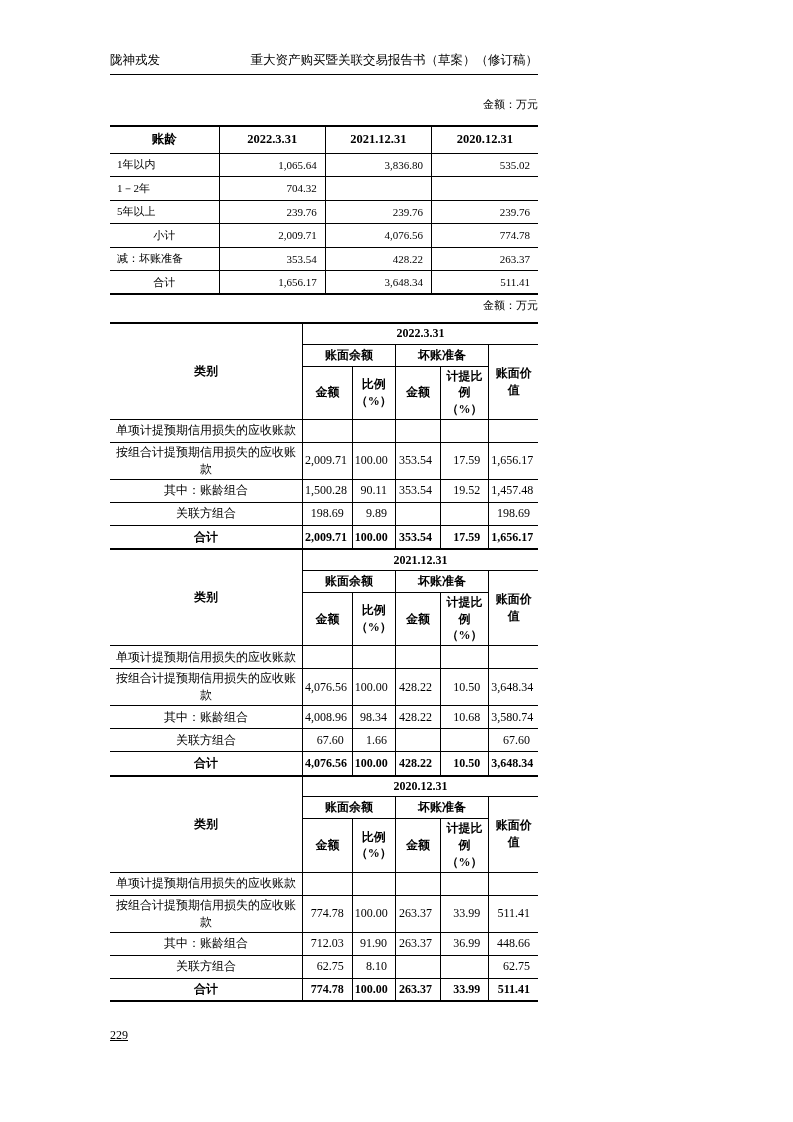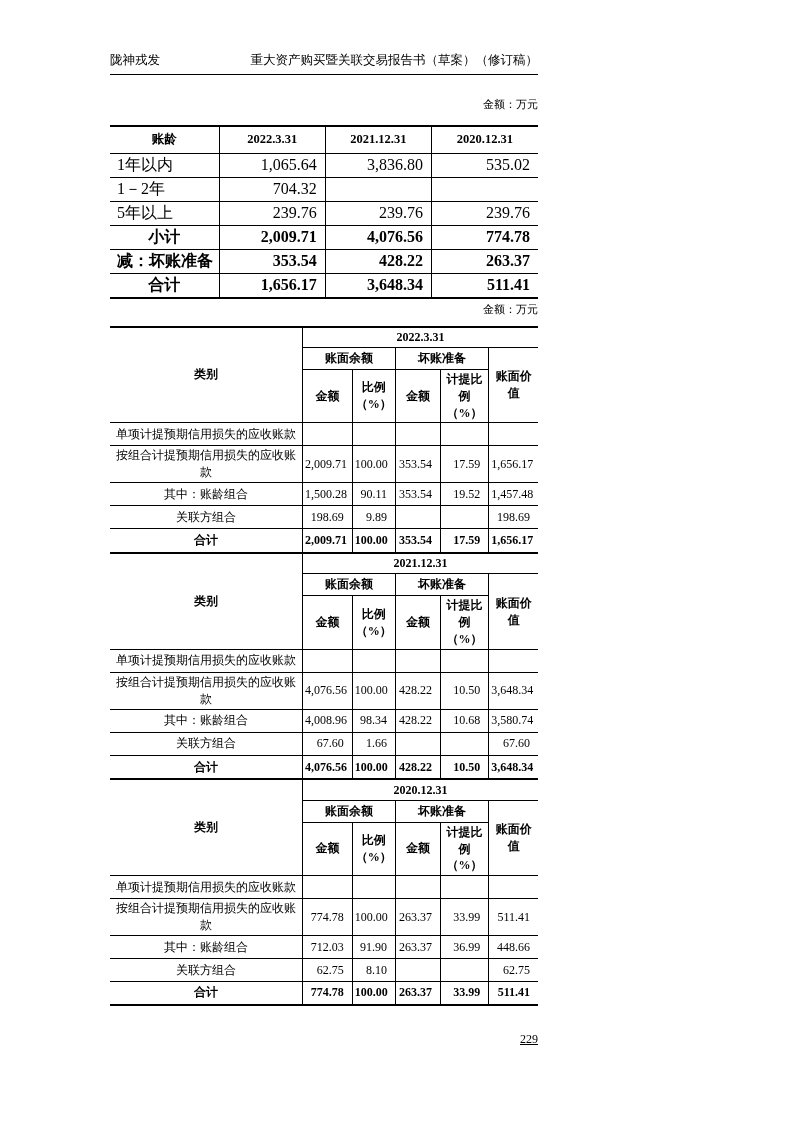--- a/index.html
+++ b/index.html
@@ -23,22 +23,22 @@
   .u2 { margin-top:3px; margin-bottom:9px; }
 
   
   table { border-collapse:collapse; table-layout:fixed; width:100%; }
   td, th { border:1px solid #000; font-size:12px; overflow:hidden; vertical-align:middle; padding:1px 2px; }
   tr > *:first-child { border-left:none; }
   tr > *:last-child  { border-right:none; }
 
   .t1 { border-top:2.5px solid #000; border-bottom:2.5px solid #000; }
   .t1 th { height:27px; font-size:12.5px; text-align:center; font-weight:bold;margin-top:31px; }
-  .t1 td { height:23.5px; font-size:16px; }
-  .t1 tr.b td { font-weight:bold; }
+  .t1 td { height:23.5px; font-size:11px; }
+  .t1 tr.b td { font-weight:normal; }
 
   .t2 { border-top:2.5px solid #000; }
   .t2 tr:last-child td { border-bottom:none; }
   .t2.last { border-bottom:2.5px solid #000; }
   .t2 .hy td { height:21px; font-weight:bold; text-align:center; }
   .t2 .hg td { height:22px; font-weight:bold; text-align:center; }
   .t2 .hs td { height:40px; font-weight:bold; text-align:center; }
   .t2 .dr td { height:23px; }
   .t2 td.cat { font-weight:bold; text-align:center; }
   .t2 .lbl { text-align:center; }
@@ -46,21 +46,21 @@
   .wrap { white-space:pre-line; line-height:1.4; }
 
   .num { text-align:right; padding-right:8px; }
   .ll  { text-align:left; padding-left:7px; }
   .lc  { text-align:center; }
 
   .para {
     font-size:14.5px; line-height:37px; margin-top:16px;
     text-indent:36px; text-align:justify;
   }
-  .pnum { text-align:right; font-size:12px; margin-top:26px;text-decoration:underline; }
+  .pnum { text-align:left; font-size:12px; margin-top:26px;text-decoration:underline; }
 </style>
 </head>
 <body>
 
 <div class="page">
 
   <div class="hdr">
     <span>陇神戎发</span>
     <span>重大资产购买暨关联交易报告书（草案）（修订稿）</span>
   </div>

